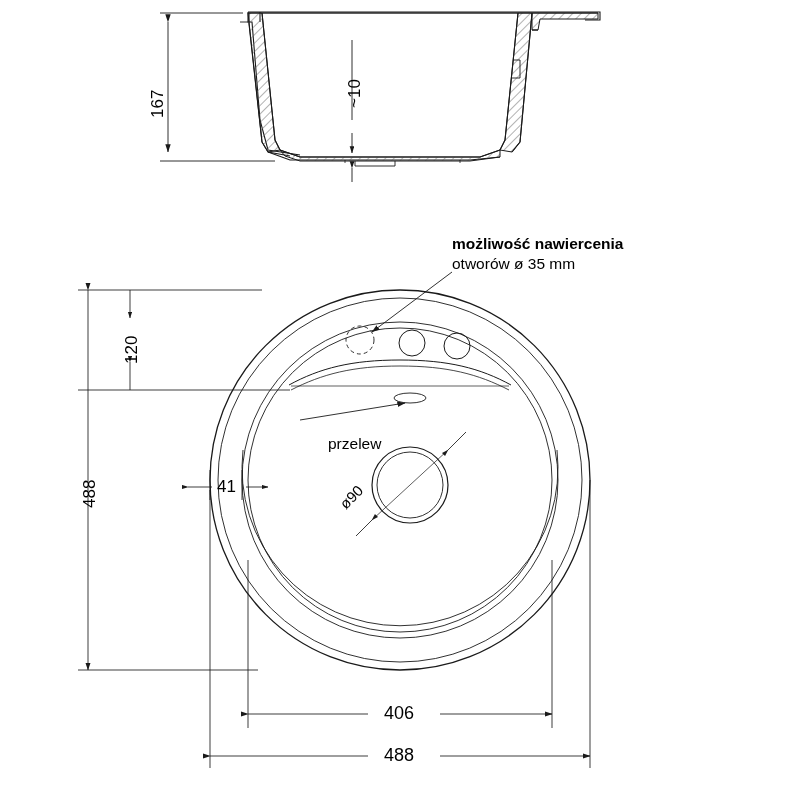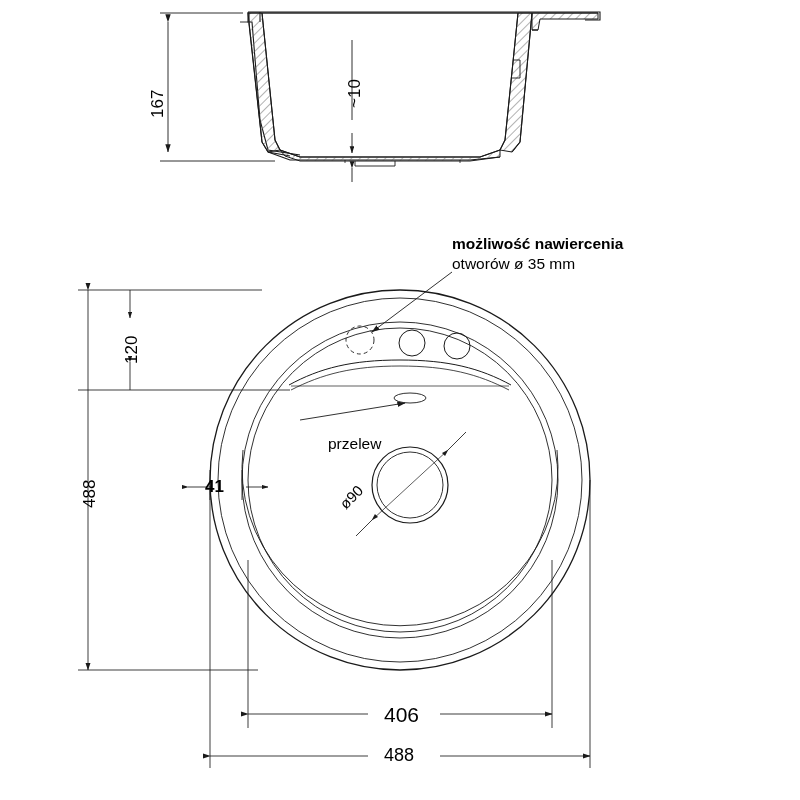--- a/index.html
+++ b/index.html
@@ -173,22 +173,22 @@
       <line x1="300" y1="420" x2="405" y2="403" marker-end="url(#arr)"></line>
       <line x1="300" y1="420" x2="300" y2="420"></line>
     </g>
   </svg>
 
   <div class="lbl rot90" style="left:148px; top:118px;">167</div>
   <div class="lbl rot90" style="left:345px; top:108px;">~10</div>
 
   <div class="lbl rot90" style="left:80px; top:508px;">488</div>
   <div class="lbl rot90" style="left:122px; top:364px;">120</div>
-  <div class="lbl" style="left:205px; top:477px;font-weight:bold;">41</div>
-  <div class="lbl" style="left:384px; top:703px; font-size:21px;">406</div>
+  <div class="lbl" style="left:217px; top:477px;">41</div>
+  <div class="lbl" style="left:384px; top:703px; font-size:18px;">406</div>
   <div class="lbl" style="left:384px; top:745px; font-size:18px;">488</div>
   <div class="lbl" style="left:336px; top:500px; transform:rotate(-45deg); transform-origin:left top; font-size:15px;">ø90</div>
 
   <div class="lbl note" style="left:452px; top:234px;font-weight:bold;">możliwość nawiercenia</div>
   <div class="lbl note" style="left:452px; top:254px;">otworów ø 35 mm</div>
   <div class="lbl note" style="left:328px; top:434px;">przelew</div>
 
 </div>
 
 </body></html>

